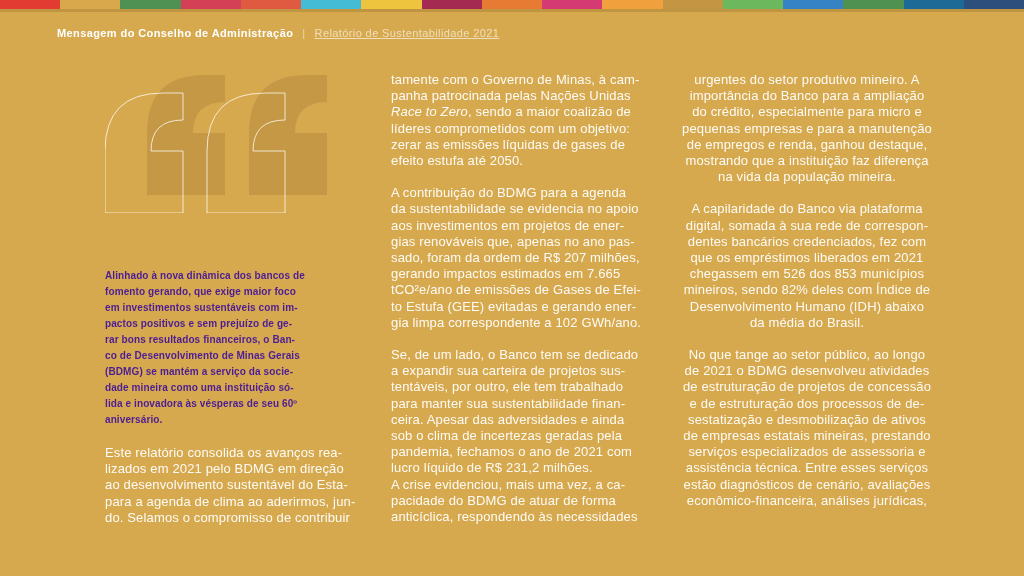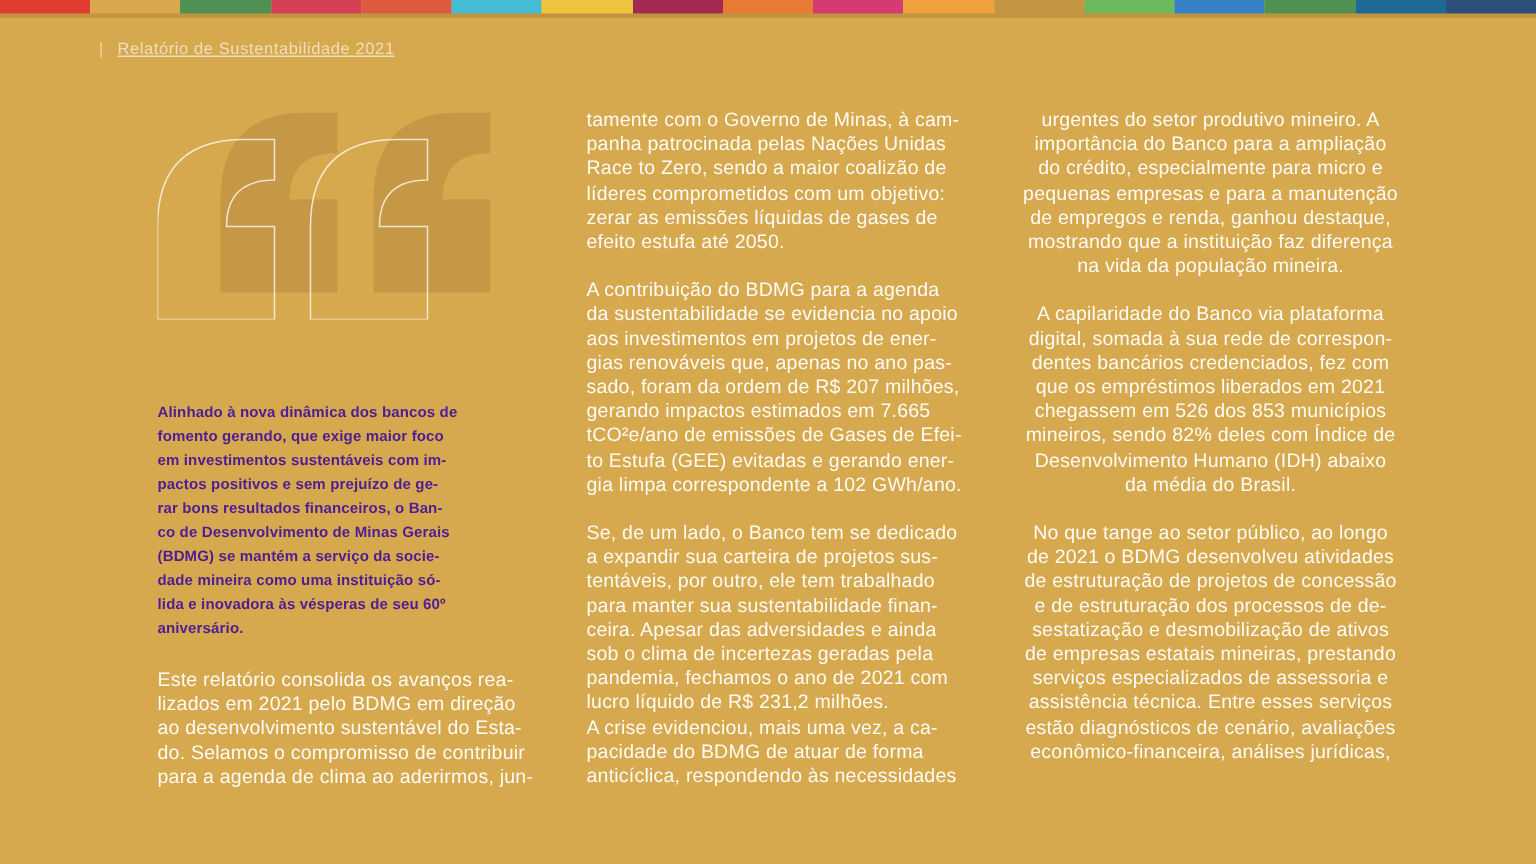--- a/index.html
+++ b/index.html
@@ -18,21 +18,21 @@
   .header .section{font-weight:bold;color:#ffffff;}
   .header .sep{color:rgba(255,255,255,0.5);margin:0 9px;font-weight:normal;}
   .header .report{color:rgba(255,255,255,0.62);text-decoration:underline;}
   
   .quote-svg{position:absolute;left:105px;top:75px;}
   
   .col{position:absolute;color:rgba(255,255,255,0.95);font-size:13px;line-height:16.2px;letter-spacing:0.15px;}
   .col .para{margin:0 0 16px 0;}
   .col .para.bold{font-weight:bold;color:#4c1d95;font-size:10px;line-height:16px;letter-spacing:0.1px;margin-bottom:17px;}
   .tline{white-space:nowrap;}
-  .it{}
+  .it{font-style:italic;}
   .col-left{left:105px;top:268px;width:256px;}
   .col-middle{left:391px;top:72px;width:256px;}
   .col-right{left:679px;top:72px;width:256px;text-align:center;}
 </style>
 </head>
 <body style="background: rgb(215, 169, 78);">
 
 <div class="stripe">
     <div class="stripe-seg" style="background: rgb(226, 60, 50);"></div>
     <div class="stripe-seg" style="background: rgb(217, 168, 76);"></div>
@@ -48,20 +48,21 @@
     <div class="stripe-seg" style="background: rgb(196, 150, 67);"></div>
     <div class="stripe-seg" style="background: rgb(108, 184, 92);"></div>
     <div class="stripe-seg" style="background: rgb(53, 131, 196);"></div>
     <div class="stripe-seg" style="background: rgb(78, 145, 81);"></div>
     <div class="stripe-seg" style="background: rgb(30, 106, 150);"></div>
     <div class="stripe-seg" style="background: rgb(44, 79, 124);"></div>
   </div>
 <div class="stripe-shadow"></div>
 
 <div class="header">
+  <span class="section">Mensagem do Conselho de Administração</span>
   <span class="sep">|</span>
   <span class="report">Relatório de Sustentabilidade 2021</span>
 </div>
 
 <svg class="quote-svg" width="222" height="138" viewBox="0 0 222 138" aria-hidden="true">
   <defs>
     <path id="qmark" d="M0 120 L0 58 Q0 0 58 0 L78 0 L78 27 Q46 27 46 58 L78 58 L78 120 Z"></path>
   </defs>
   <g>
     <use href="#qmark" x="42" y="0" id="qf1" fill="#c49845"></use>
@@ -83,22 +84,22 @@
       <div class="tline">co de Desenvolvimento de Minas Gerais</div>
       <div class="tline">(BDMG) se mantém a serviço da socie-</div>
       <div class="tline">dade mineira como uma instituição só-</div>
       <div class="tline">lida e inovadora às vésperas de seu 60º</div>
       <div class="tline">aniversário.</div>
     </div>
     <div class="para">
       <div class="tline">Este relatório consolida os avanços rea-</div>
       <div class="tline">lizados em 2021 pelo BDMG em direção</div>
       <div class="tline">ao desenvolvimento sustentável do Esta-</div>
+      <div class="tline">para a agenda de clima ao aderirmos, jun-</div>
       <div class="tline">do. Selamos o compromisso de contribuir</div>
-      <div class="tline">para a agenda de clima ao aderirmos, jun-</div>
     </div>
   </div>
 <div class="col col-middle">
     <div class="para">
       <div class="tline">tamente com o Governo de Minas, à cam-</div>
       <div class="tline">panha patrocinada pelas Nações Unidas</div>
       <div class="tline"><span class="it">Race to Zero</span>, sendo a maior coalizão de</div>
       <div class="tline">líderes comprometidos com um objetivo:</div>
       <div class="tline">zerar as emissões líquidas de gases de</div>
       <div class="tline">efeito estufa até 2050.</div>

